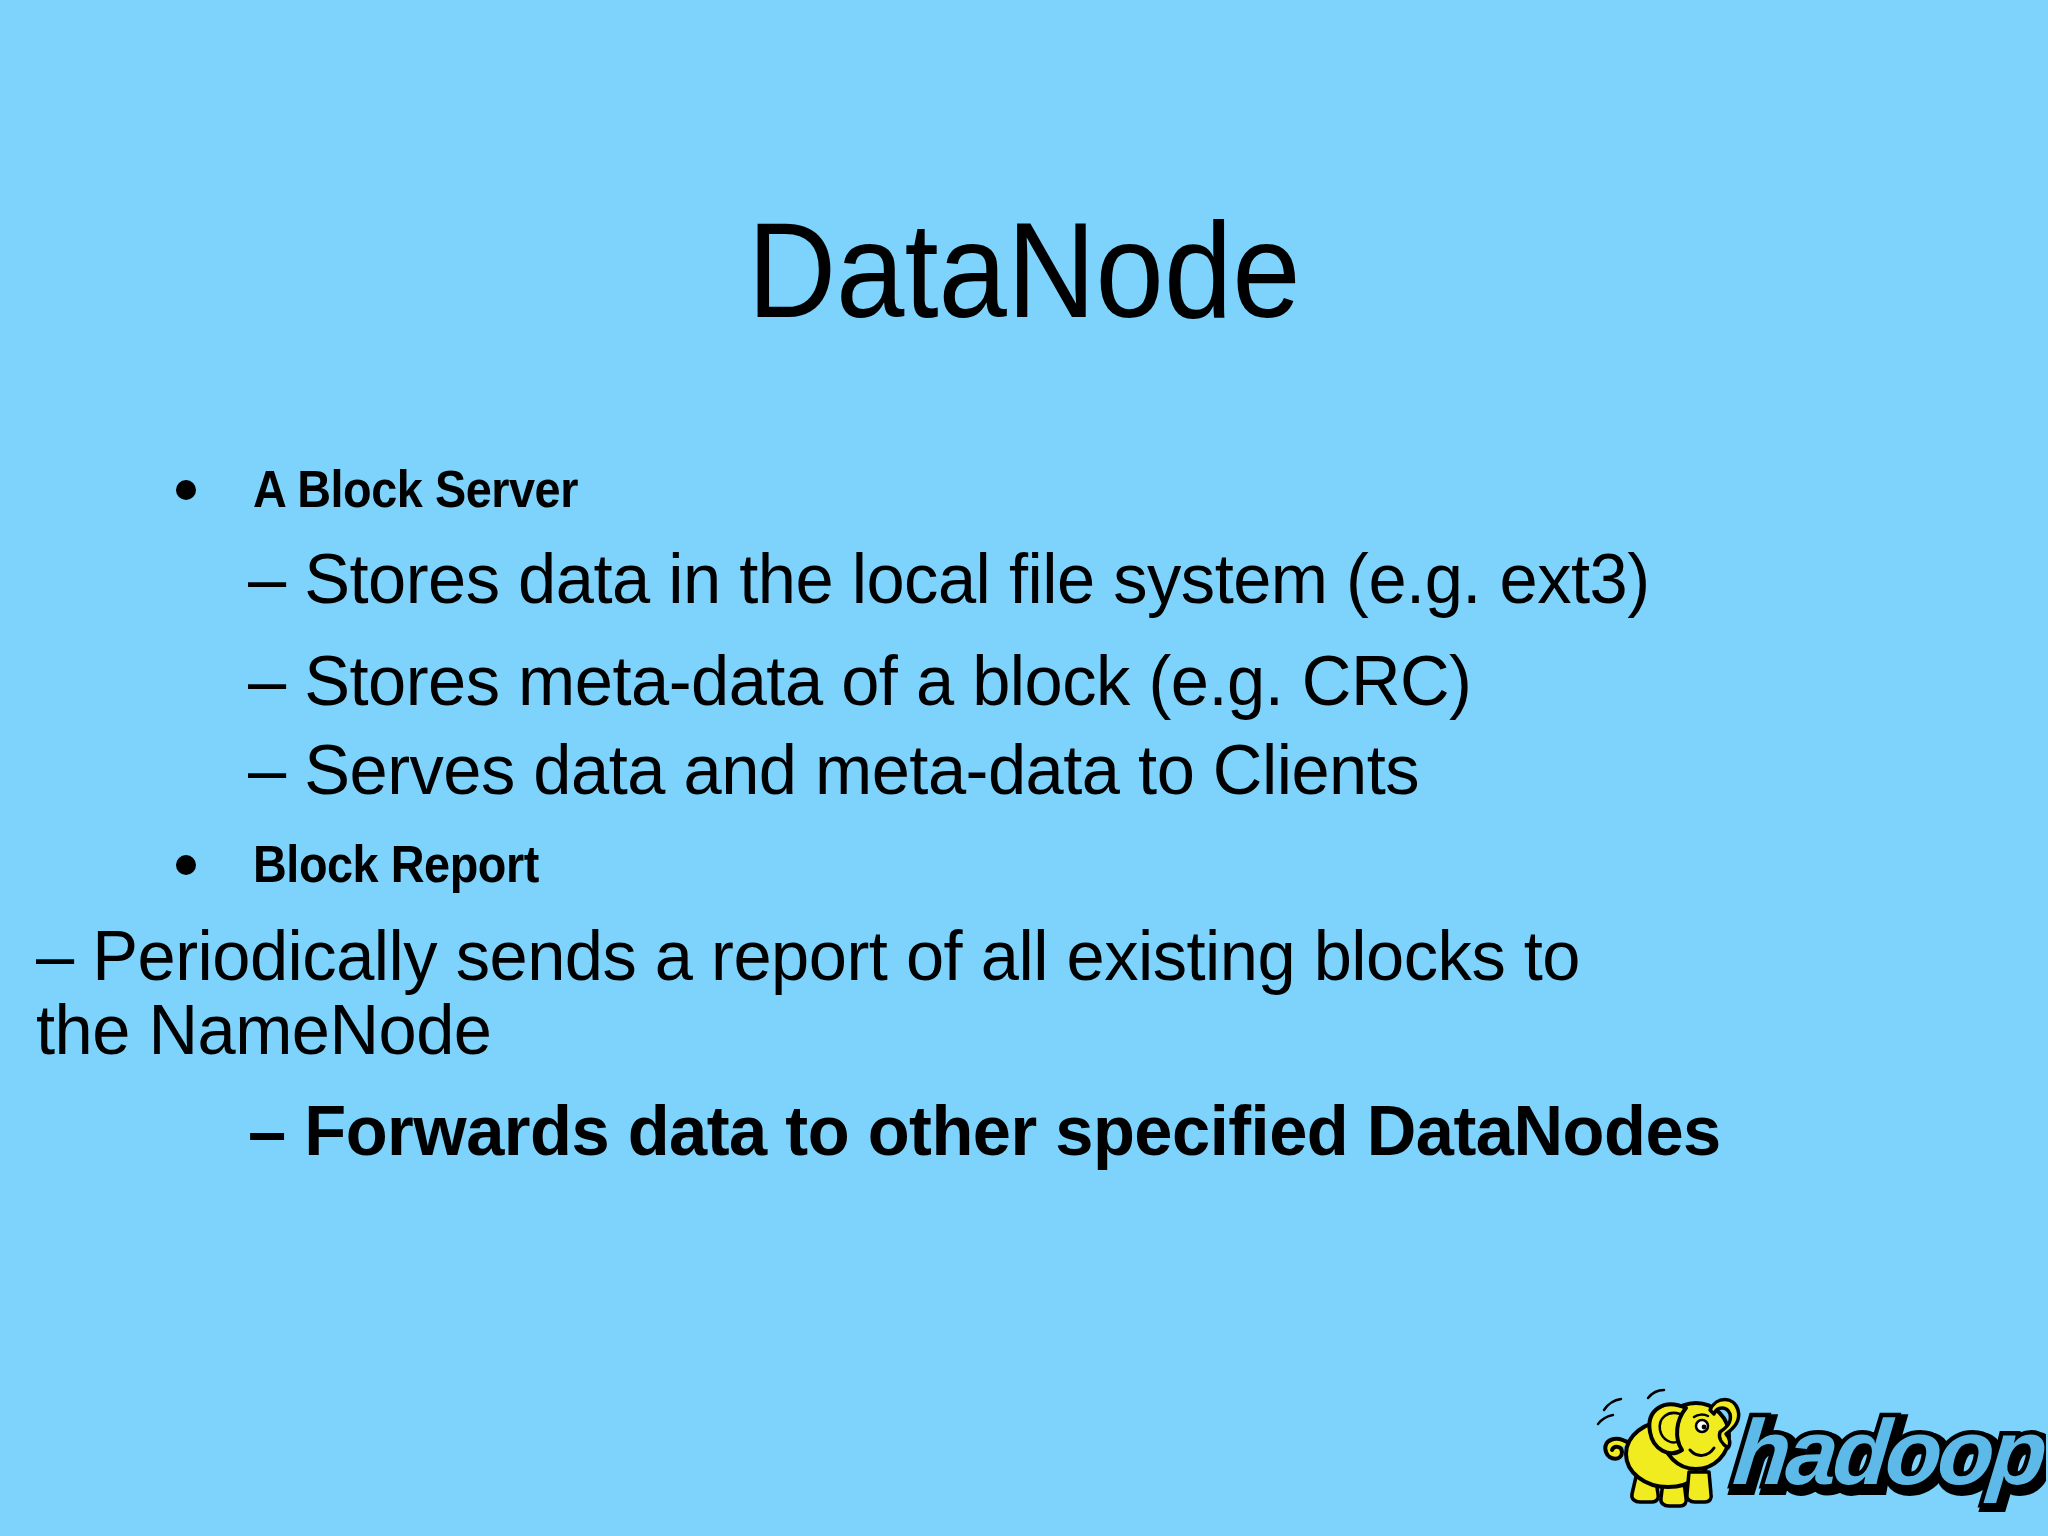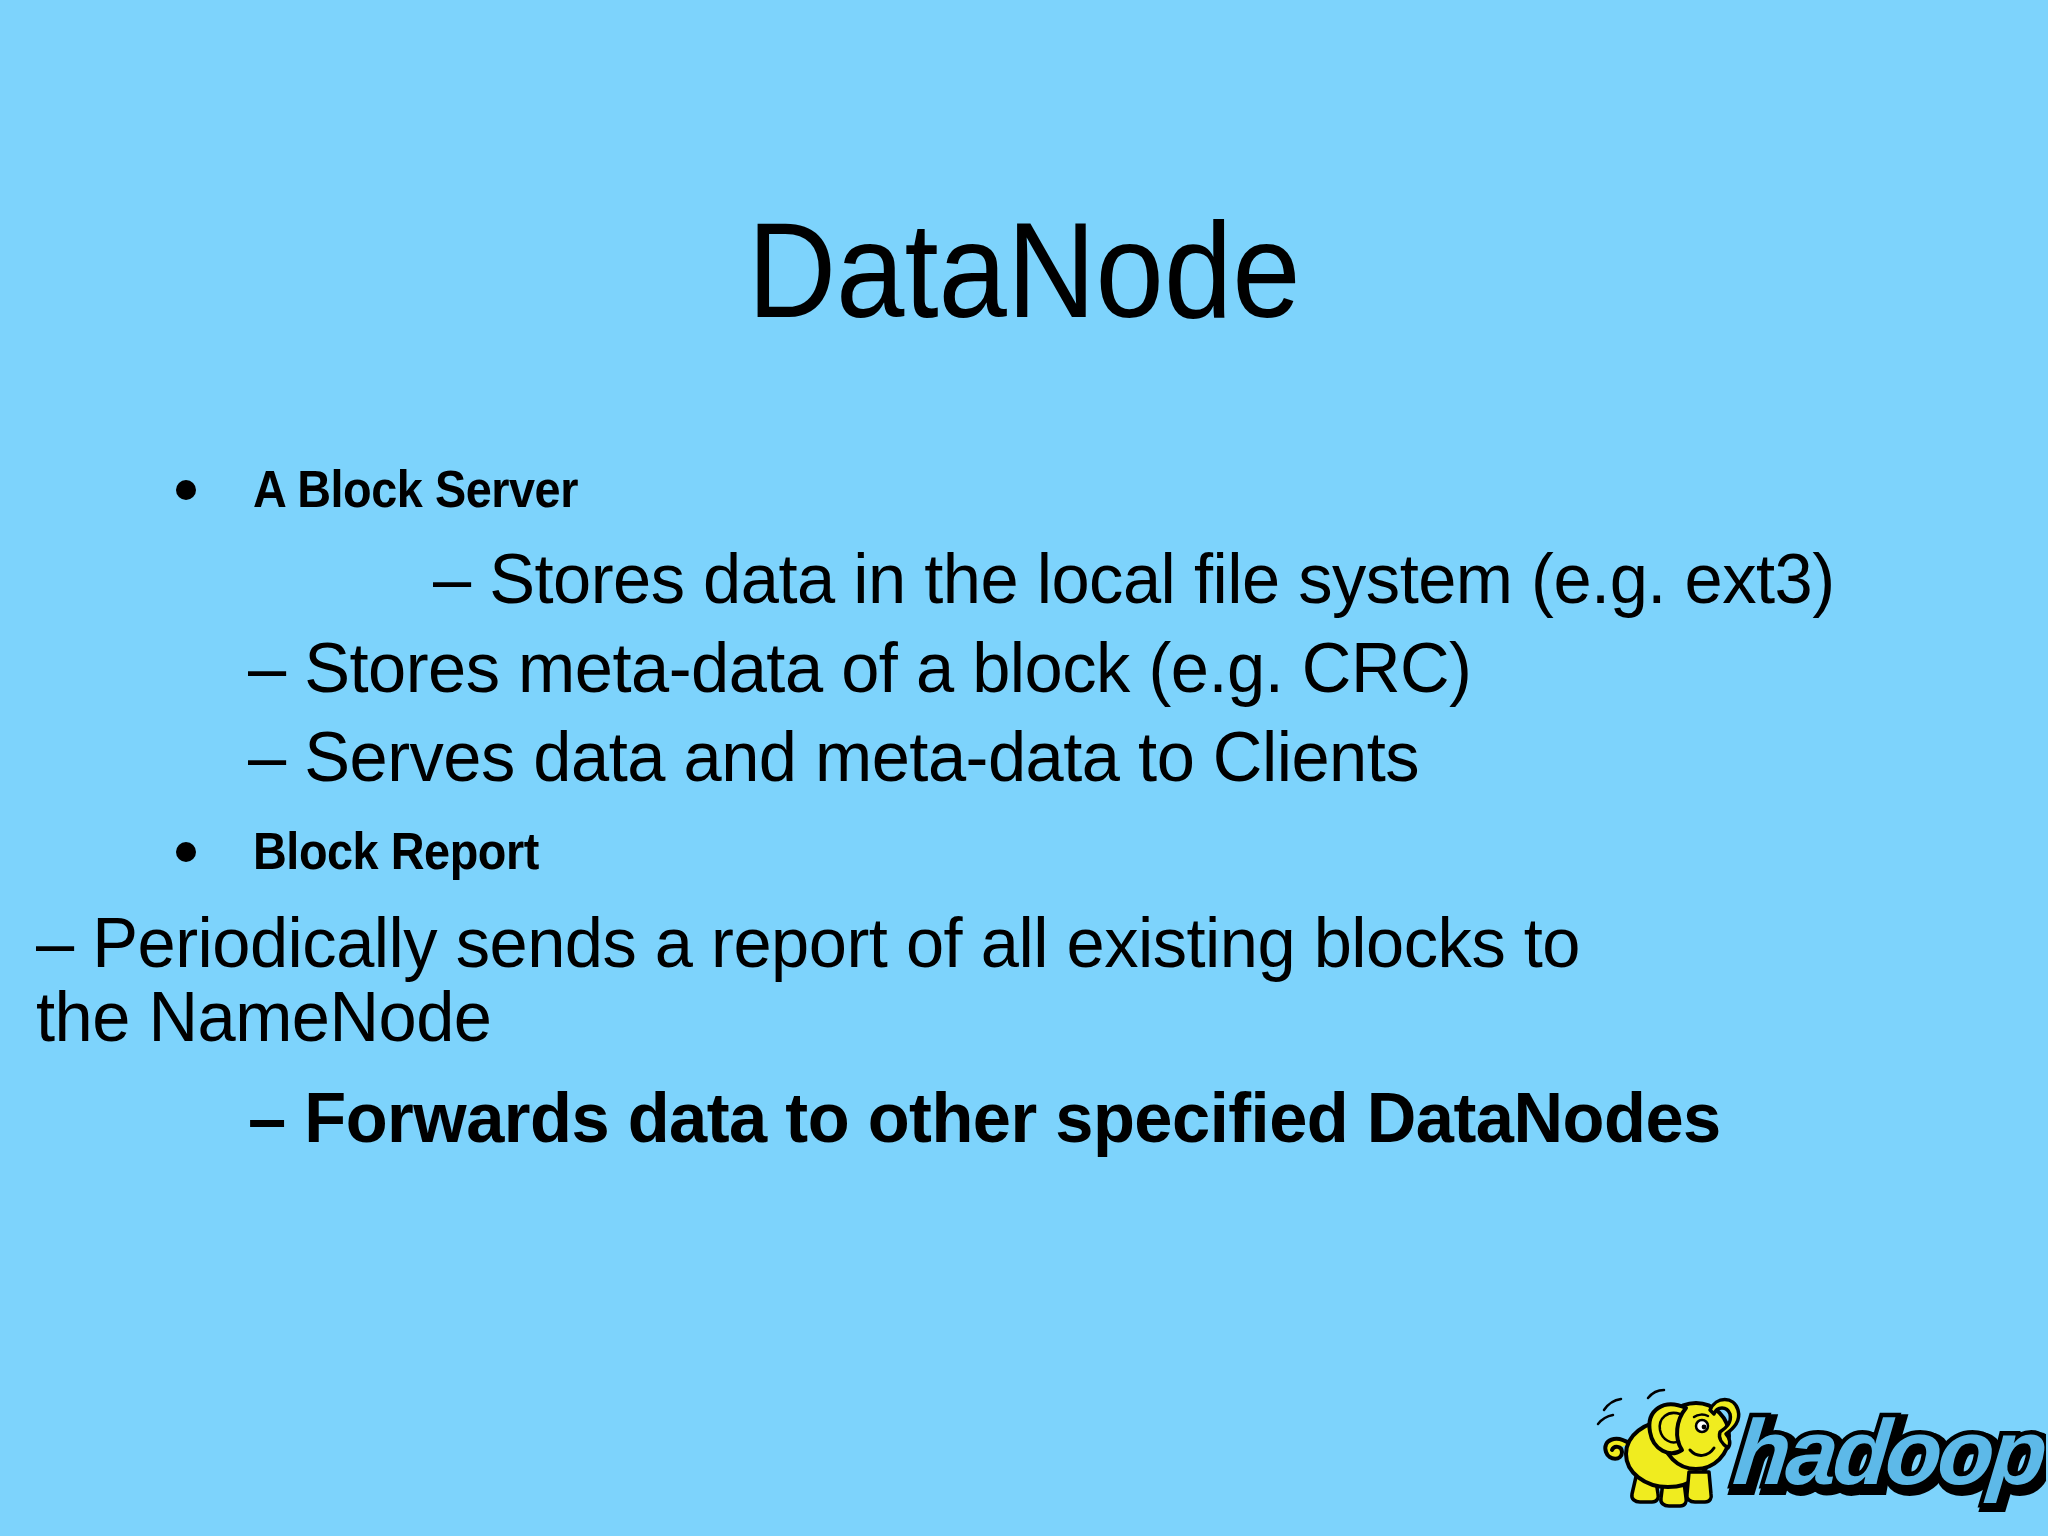--- a/index.html
+++ b/index.html
@@ -23,22 +23,22 @@
   .li{position:relative;}
   .l1{font-weight:700;font-size:52px;line-height:74px;padding-left:253px;}
   .l2{font-weight:400;font-size:70px;line-height:74px;padding-left:248px;}
   .txt{display:inline-block;white-space:nowrap;transform-origin:0 50%;}
   .l1 .txt{transform:scaleX(0.90);letter-spacing:-0.5px;}
   .l2 .txt{transform:scaleX(0.98);letter-spacing:-0.5px;}
   .marker{
     position:absolute;left:176px;top:28px;width:20px;height:20px;
     border-radius:50%;background:#000;
   }
-  .m-i2{margin-top:16px;text-align:center;}
-  .m-i3{margin-top:15px;}
+  .m-i2{margin-top:16px;}
+  .m-i3{margin-top:28px;}
   .m-i4{margin-top:15px;}
   .m-i5{margin-top:20px;}
   .m-i6{margin-top:18px;padding-left:36px;}
   .m-i7{margin-top:13px;}
   .m-i8{margin-top:27px;font-weight:bold;}
 
   
   .logo{position:absolute;left:1594px;top:1384px;width:452px;height:128px;}
 </style>
 </head>

